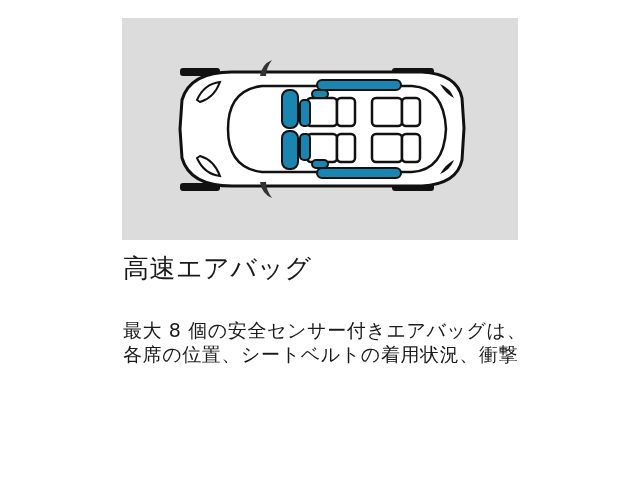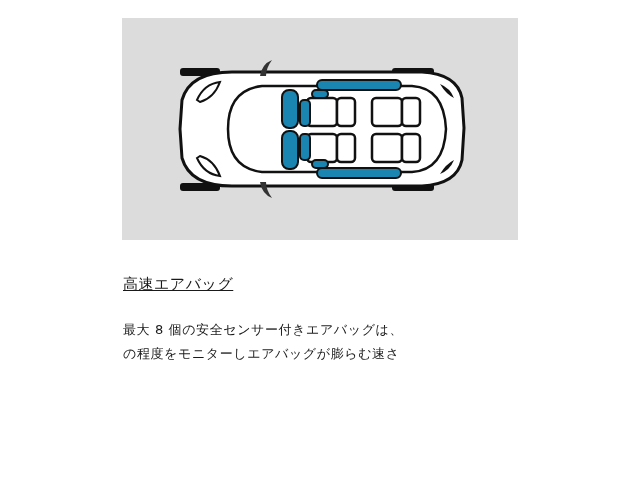--- a/index.html
+++ b/index.html
@@ -26,39 +26,38 @@
     .figure svg {
       position: absolute;
       left: 0;
       top: 0;
       width: 396px;
       height: 222px;
     }
     .title {
       position: absolute;
       left: 123px;
-      top: 270px;
-      font-size: 15px;
+      top: 254px;
+      font-size: 26px;
       line-height: 28px;
       letter-spacing: 0.5px;
       margin: 0;
       font-weight: normal;
       white-space: nowrap;
-      text-decoration: underline;
     }
     .body-text {
       position: absolute;
       left: 123px;
       top: 318px;
       width: 400px;
       margin: 0;
     }
     .body-line {
       display: block;
-      font-size: 13px;
+      font-size: 19px;
       line-height: 24px;
       letter-spacing: 0.6px;
       white-space: nowrap;
     }
   </style>
 </head>
 <body>
 
 <div class="figure">
   <svg viewBox="0 0 396 222" xmlns="http://www.w3.org/2000/svg">
@@ -122,14 +121,14 @@
       <rect x="190" y="72" width="16" height="8" rx="4"></rect>
       <rect x="190" y="142" width="16" height="8" rx="4"></rect>
     </g>
   </svg>
 </div>
 
 <h2 class="title">高速エアバッグ</h2>
 
 <div class="body-text">
   <span class="body-line">最大 8 個の安全センサー付きエアバッグは、</span>
-  <span class="body-line">の程度をモニターしエアバッグが膨らむ速さ</span>
+  <span class="body-line">各席の位置、シートベルトの着用状況、衝撃</span>
 </div>
 
 </body></html>

